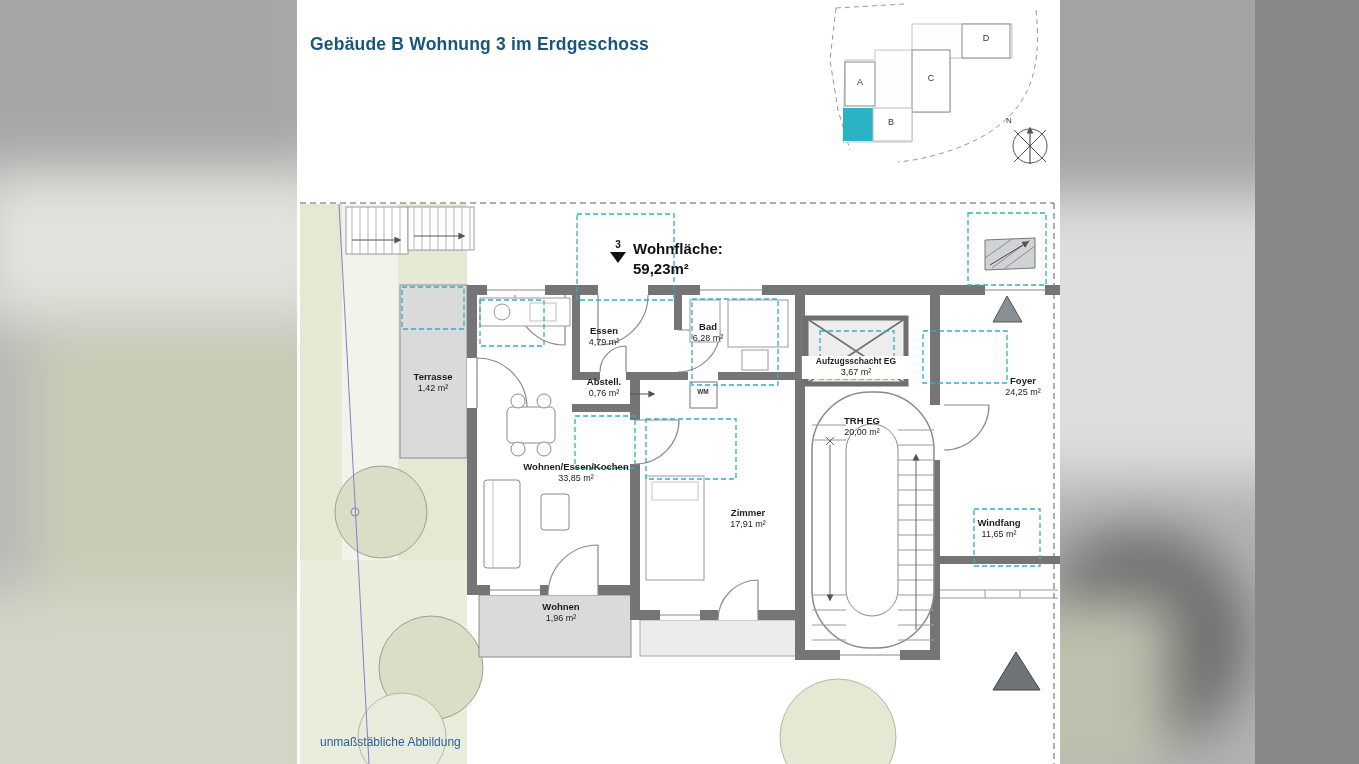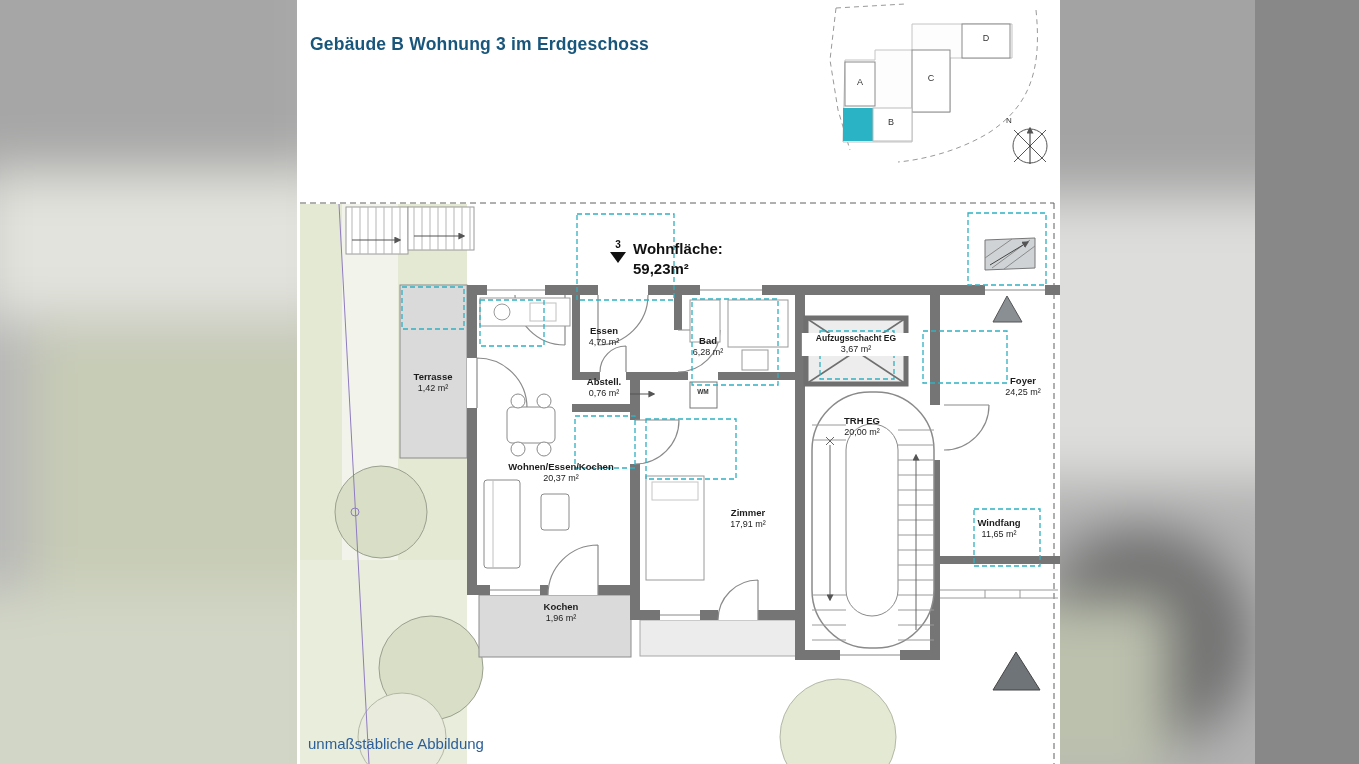--- a/index.html
+++ b/index.html
@@ -10,25 +10,25 @@
   .edge-left{left:0;width:297px;}
   .edge-right{left:1060px;width:299px;}
   .blobs{position:absolute;inset:-60px;filter:blur(26px);}
   .blob{position:absolute;}
   
   .doc{position:absolute;left:297px;top:0;width:763px;height:764px;background:#ffffff;z-index:2;}
   svg.plan{position:absolute;left:0;top:0;z-index:3;}
   .overlay{position:absolute;inset:0;z-index:4;pointer-events:none;}
   .overlay > *{position:absolute;}
   .title{left:310px;top:34px;font-size:17.5px;font-weight:700;color:#19567c;letter-spacing:.2px;}
-  .footer{left:308px;top:735px;font-size:15px;color:#2c5f99;}
+  .footer{left:320px;top:735px;font-size:12px;color:#2c5f99;}
   .rlabel{text-align:center;transform:translateX(-50%);white-space:nowrap;line-height:1.3;color:#1c1c1c;}
   .rname{font-size:9.5px;font-weight:700;}
   .rarea{font-size:9px;font-weight:400;}
-  .bgwhite{background:#fff;padding:0 14px;}
+  .bgwhite{background:#fff;padding:0 14px;margin-top:23px;}
   .wfl{left:610px;top:239px;display:flex;gap:7px;align-items:flex-start;color:#111;}
   .wfl .numcol{display:flex;flex-direction:column;align-items:center;gap:2px;}
   .wfl .num{font-size:10px;font-weight:700;}
   .tri{width:0;height:0;border-left:8px solid transparent;border-right:8px solid transparent;border-top:11px solid #111;}
   .wtxt{font-size:15px;font-weight:700;line-height:1.35;}
   .slabel{font-size:9px;color:#333;transform:translateX(-50%);}
   .wmlabel{font-size:6.5px;font-weight:700;color:#333;transform:translateX(-50%);}
 </style>
 </head>
 <body>
@@ -247,38 +247,38 @@
     </div>
 
     <div class="rlabel" style="left:433px;top:371px">
       <div class="rname">Terrasse</div>
       <div class="rarea">1,42 m²</div>
     </div>
     <div class="rlabel" style="left:604px;top:325px">
       <div class="rname">Essen</div>
       <div class="rarea">4,79 m²</div>
     </div>
-    <div class="rlabel" style="left:708px;top:335px">
+    <div class="rlabel" style="left:708px;top:321px">
       <div class="rname">Bad</div>
       <div class="rarea">6,28 m²</div>
     </div>
     <div class="rlabel" style="left:604px;top:376px">
       <div class="rname">Abstell.</div>
       <div class="rarea">0,76 m²</div>
     </div>
-    <div class="rlabel" style="left:561px;top:461px">
+    <div class="rlabel" style="left:576px;top:461px">
       <div class="rname">Wohnen/Essen/Kochen</div>
-      <div class="rarea">20,37 m²</div>
+      <div class="rarea">33,85 m²</div>
     </div>
     <div class="rlabel" style="left:748px;top:507px">
       <div class="rname">Zimmer</div>
       <div class="rarea">17,91 m²</div>
     </div>
     <div class="rlabel" style="left:561px;top:601px">
-      <div class="rname">Kochen</div>
+      <div class="rname">Wohnen</div>
       <div class="rarea">1,96 m²</div>
     </div>
     <div class="rlabel bgwhite" style="left:856px;top:333px">
       <div class="rname" style="font-size:8.5px">Aufzugsschacht EG</div>
       <div class="rarea">3,67 m²</div>
     </div>
     <div class="rlabel" style="left:862px;top:415px">
       <div class="rname">TRH EG</div>
       <div class="rarea">20,00 m²</div>
     </div>

